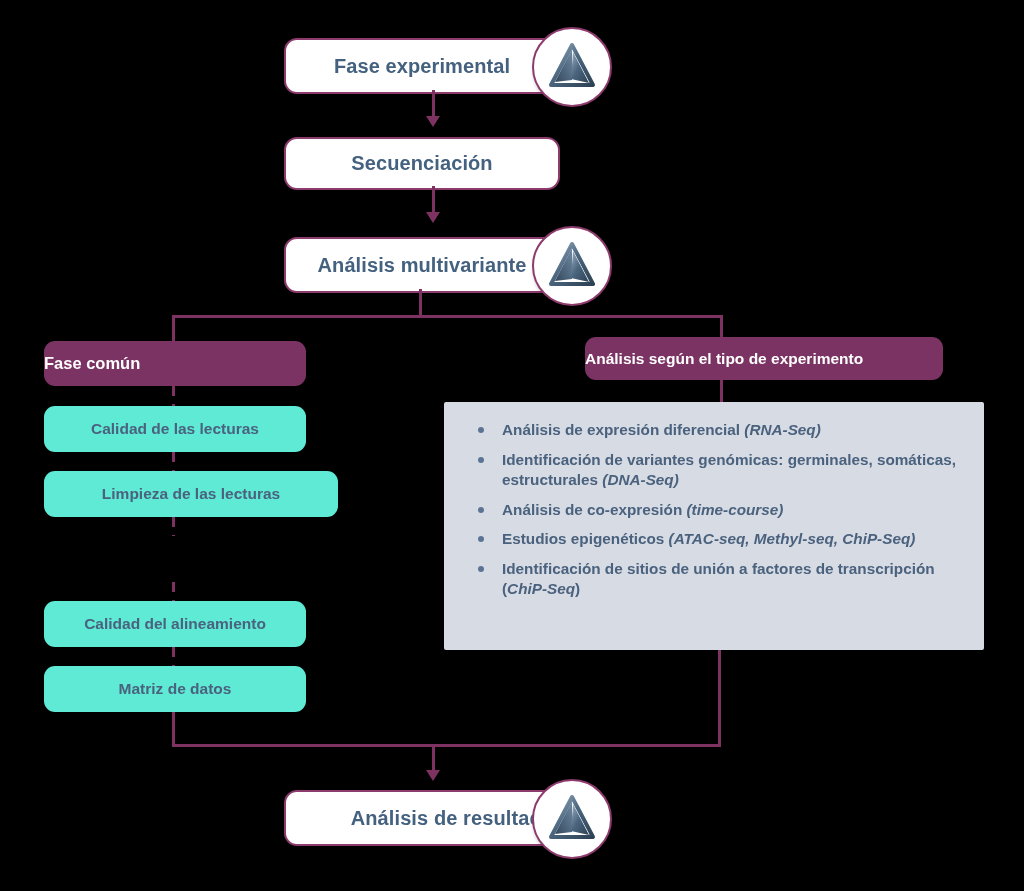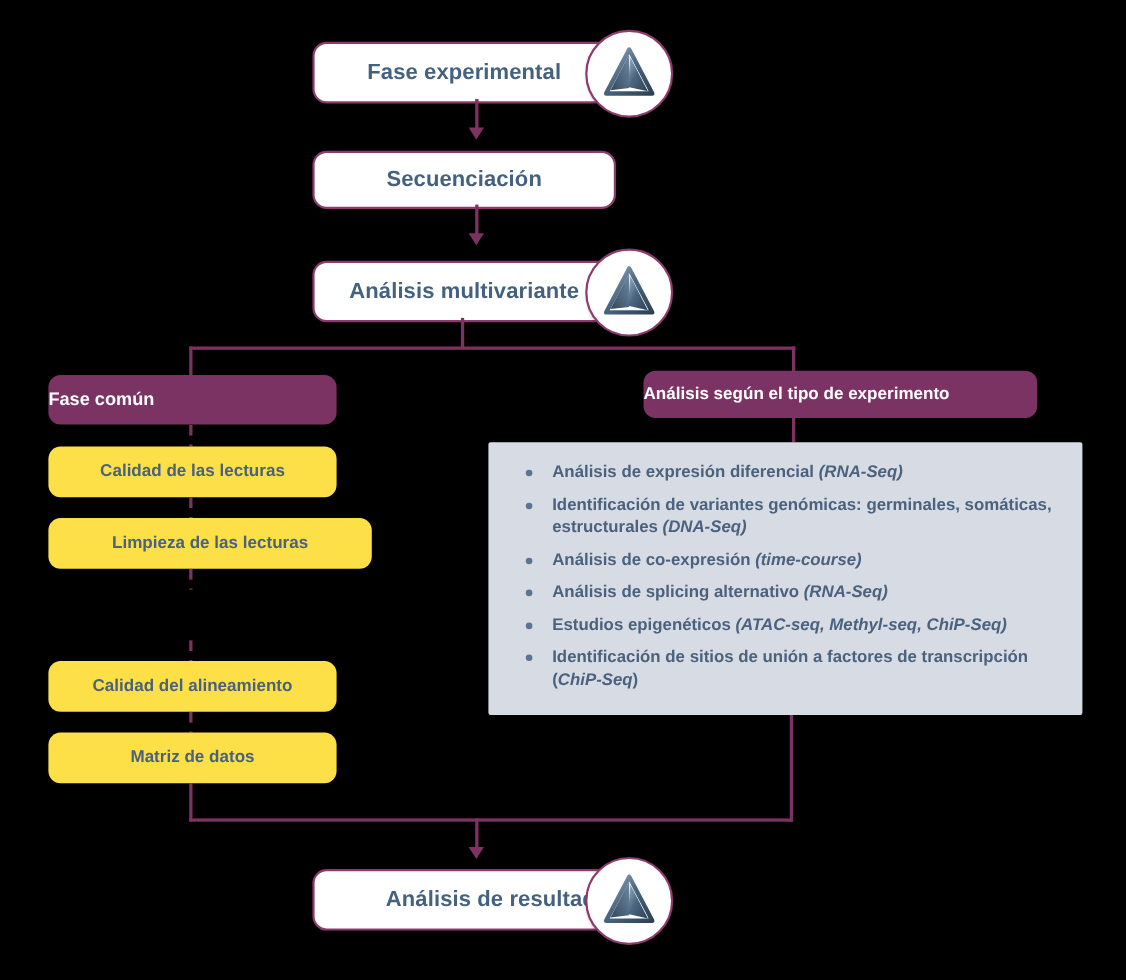--- a/index.html
+++ b/index.html
@@ -39,21 +39,21 @@
   .pbox{
     position:absolute;background:#7b3364;
     border-radius:11px;
     box-shadow:2px 3px 4px rgba(0,0,0,.28);
     display:flex;align-items:center;justify-content:flex-start;
     color:#ffffff;font-weight:bold;
   }
 
   
   .gbox{
-    position:absolute;background:#fde047;
+    position:absolute;background:#5eead4;
     border-radius:11px;
     box-shadow:2px 3px 4px rgba(0,0,0,.25);
     display:flex;align-items:center;justify-content:center;
     color:#4a627e;font-weight:bold;
   }
 
   
   .panel{
     position:absolute;background:#d7dbe4;
     border-radius:2px;
@@ -176,23 +176,20 @@
       <li>
         <span class="bul"></span><span>Análisis de expresión diferencial </span><i>(RNA-Seq)</i><span></span>
       </li>
       <li>
         <span class="bul"></span><span>Identificación de variantes genómicas: germinales, somáticas, estructurales </span><i>(DNA-Seq)</i><span></span>
       </li>
       <li>
         <span class="bul"></span><span>Análisis de co-expresión </span><i>(time-course)</i><span></span>
       </li>
       <li>
-        <span class="bul"></span><span>Análisis de splicing alternativo </span><i>(RNA-Seq)</i><span></span>
-      </li>
-      <li>
         <span class="bul"></span><span>Estudios epigenéticos </span><i>(ATAC-seq, Methyl-seq, ChiP-Seq)</i><span></span>
       </li>
       <li>
         <span class="bul"></span><span>Identificación de sitios de unión a factores de transcripción (</span><i>ChiP-Seq</i><span>)</span>
       </li>
     </ul>
   </div>
 
   <div class="ln vl" style="left:172px;top:712px;height:35px;"></div>
   <div class="ln vl" style="left:718px;top:650px;height:97px;"></div>

